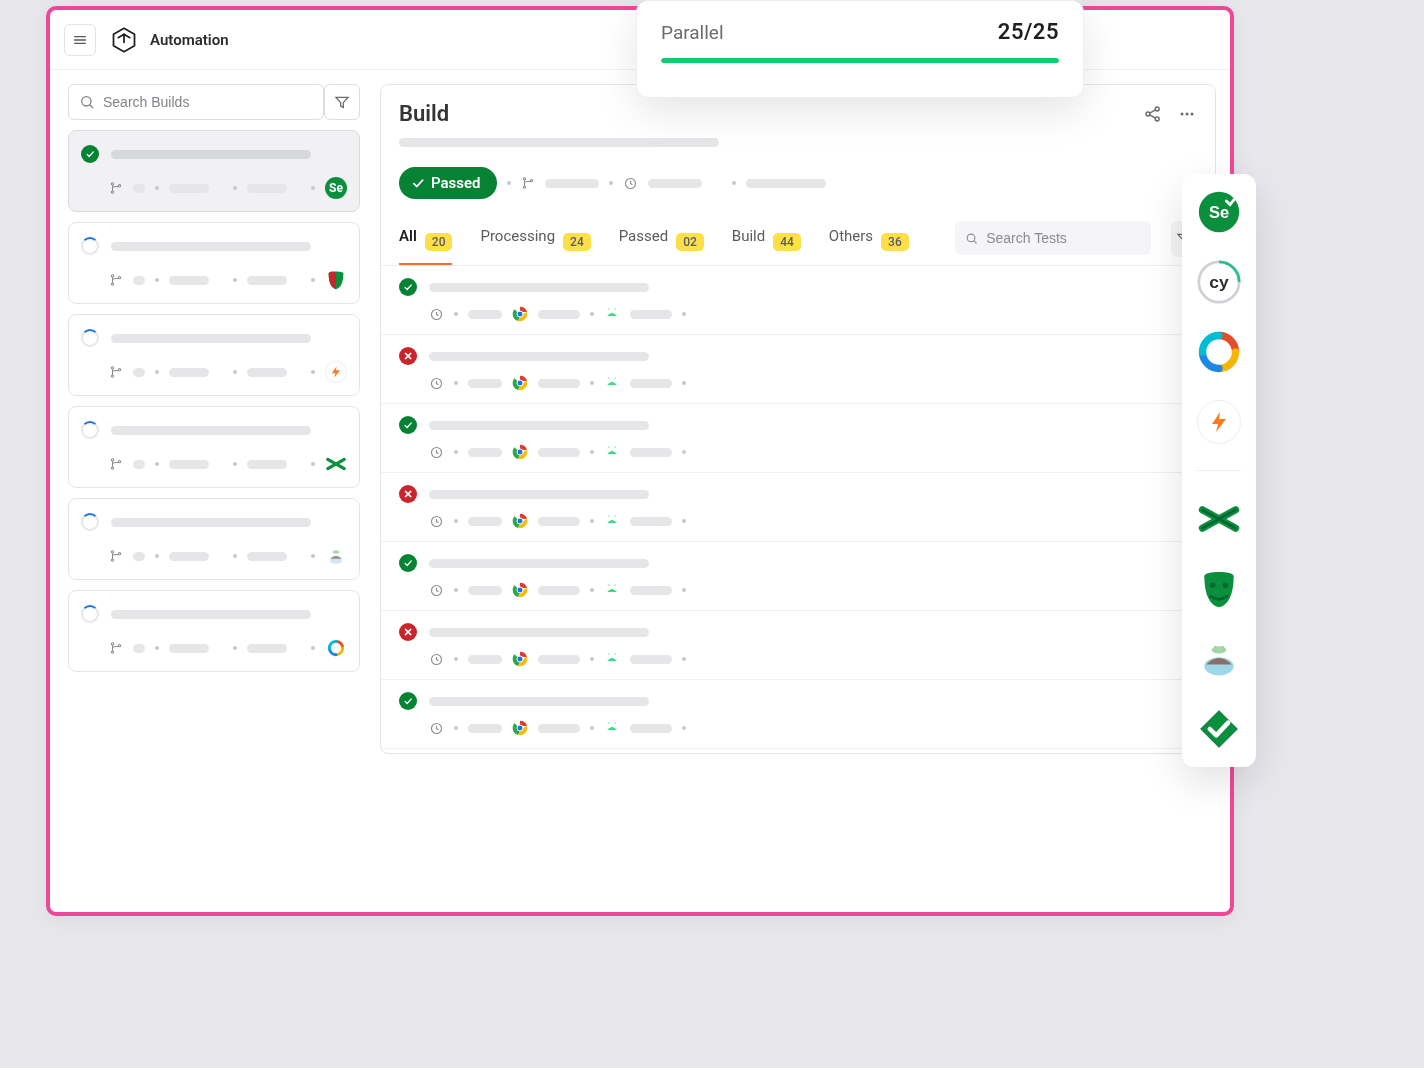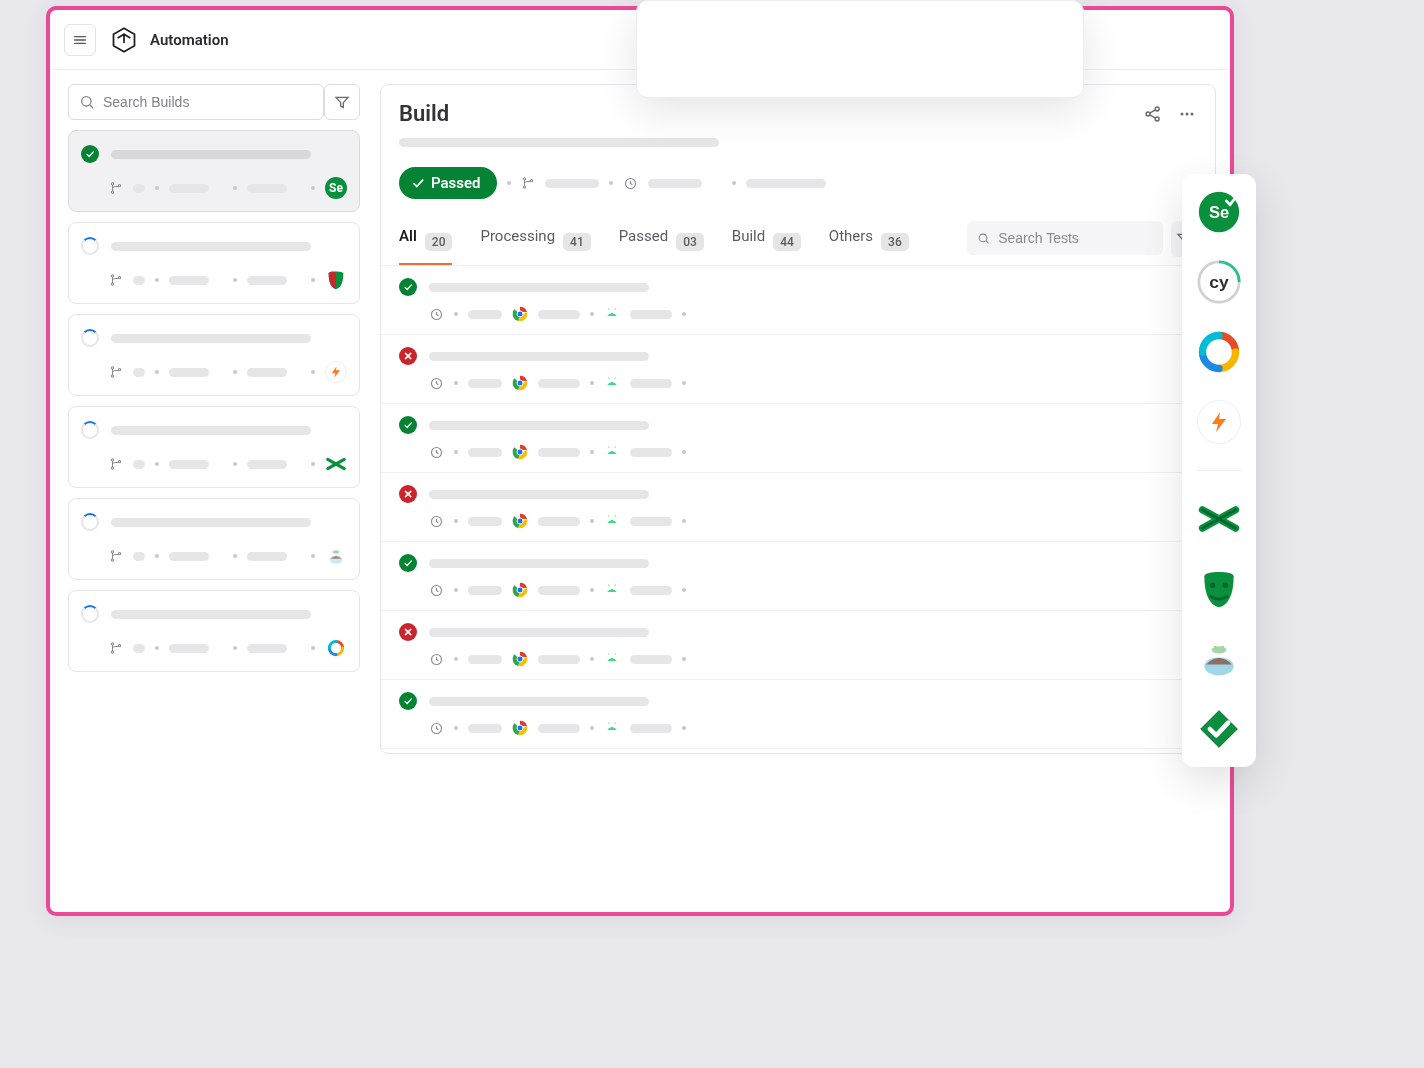--- a/index.html
+++ b/index.html
@@ -170,30 +170,30 @@
     padding-bottom: 12px;
     font-size: 15px; color: #5c5c60;
     cursor: pointer;
     border-bottom: 2px solid transparent;
   }
   .tab.active {
     color: #1f1f21; font-weight: 600;
     border-bottom-color: #ff6a2b;
   }
   .count-badge {
-    background: #e5e5e5;
+    background: #fde047;
     border-radius: 5px;
     font-size: 12px;
     padding: 2px 7px;
     color: #5c5c60;
     font-weight: 500;
     margin-top: 12px;
   }
   .tabs-tools {
-    margin-left: auto; display: flex; gap: 8px;
+    margin-left: auto; display: flex; gap: 20px;
     padding-bottom: 8px;
   }
   .search-tests {
     background: #f5f5f7;
     height: 34px; width: 196px;
     border-radius: 6px;
     display: flex; align-items: center;
     padding: 0 10px; gap: 8px; color: #8a8a90;
   }
   .search-tests input {
@@ -512,25 +512,25 @@
           </div>
         </div>
 
         <div class="tabs" id="tabs">
     <div class="tab active">
       <span>All</span>
       <span class="count-badge">20</span>
     </div>
     <div class="tab ">
       <span>Processing</span>
-      <span class="count-badge">41</span>
+      <span class="count-badge">24</span>
     </div>
     <div class="tab ">
       <span>Passed</span>
-      <span class="count-badge">03</span>
+      <span class="count-badge">02</span>
     </div>
     <div class="tab ">
       <span>Build</span>
       <span class="count-badge">44</span>
     </div>
     <div class="tab ">
       <span>Others</span>
       <span class="count-badge">36</span>
     </div>
   <div class="tabs-tools">
@@ -797,20 +797,29 @@
         <div class="dot"></div>
       </div>
     </div>
           </div>
       </div>
     </div>
   </div>
 </div>
 
 <div class="stats-panel">
+  <div class="stat">
+    <div class="stat-top">
+      <div class="stat-label">Parallel</div>
+      <div class="stat-value">25/25</div>
+    </div>
+    <div class="stat-bar">
+        <div class="bar-green"></div>
+      </div>
+  </div>
 </div>
 
 <div class="dock">
   <div class="dock-icon round">
     <svg viewBox="0 0 48 48">
         <circle cx="24" cy="24" r="22" fill="#0a8f3c"></circle>
         <text x="24" y="31" text-anchor="middle" fill="#fff" font-size="18" font-weight="700" font-family="Arial">Se</text>
         <polyline points="32 12 36 16 44 6" fill="none" stroke="#fff" stroke-width="3" stroke-linecap="round"></polyline>
       </svg>
   </div>

